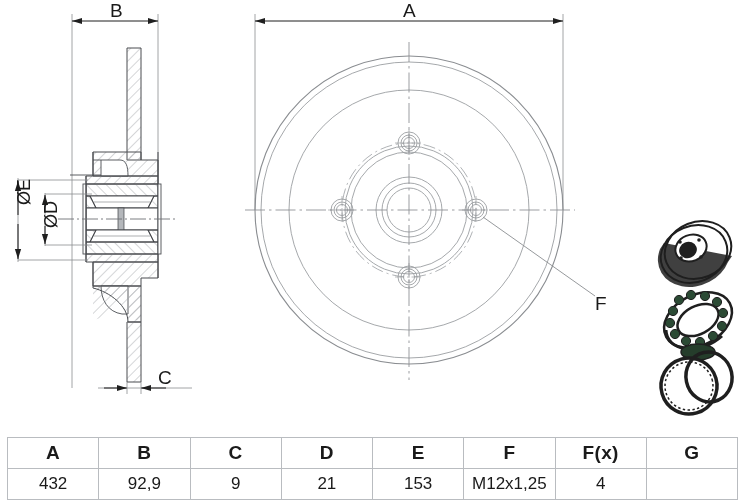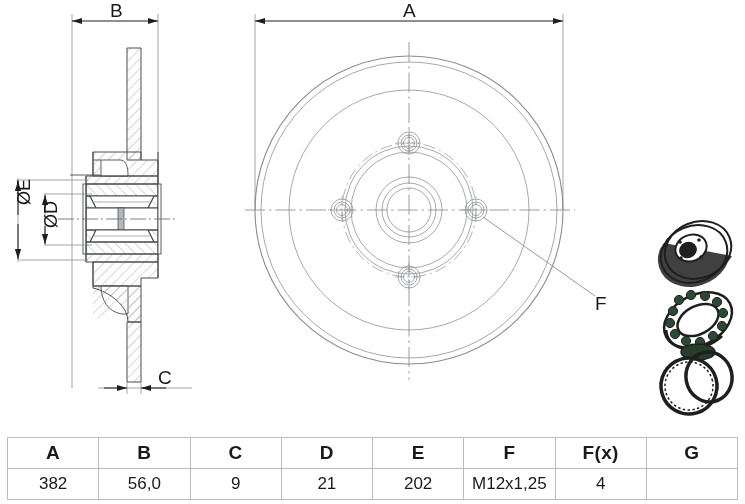--- a/index.html
+++ b/index.html
@@ -320,25 +320,25 @@
       <td>A</td>
       <td>B</td>
       <td>C</td>
       <td>D</td>
       <td>E</td>
       <td>F</td>
       <td>F(x)</td>
       <td>G</td>
     </tr>
     <tr class="value-row">
-      <td>382</td>
-      <td>56,0</td>
+      <td>432</td>
+      <td>92,9</td>
       <td>9</td>
       <td>21</td>
-      <td>202</td>
+      <td>153</td>
       <td>M12x1,25</td>
       <td>4</td>
       <td></td>
     </tr>
   </tbody>
     </table>
 
 </div>
 
 </body></html>

